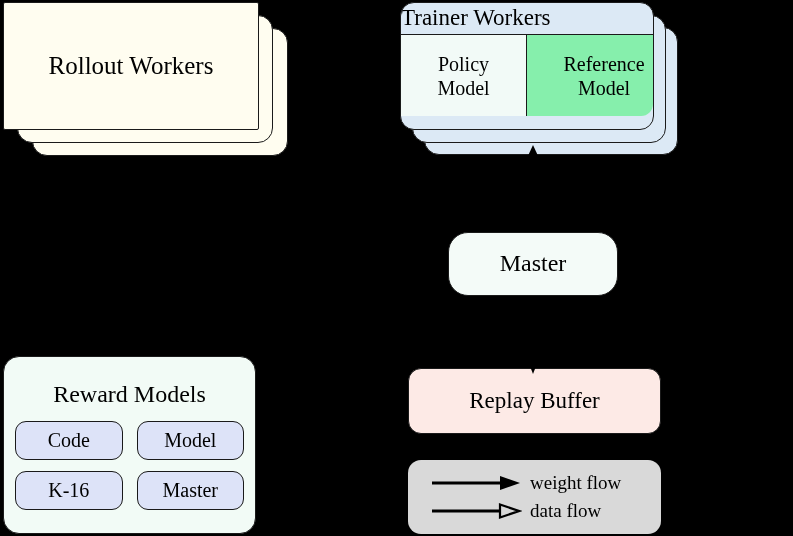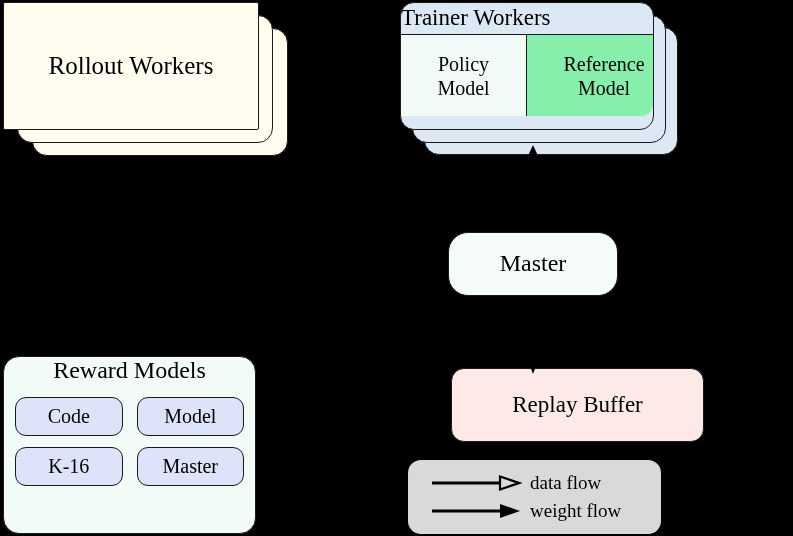--- a/index.html
+++ b/index.html
@@ -106,21 +106,21 @@
   
   #reward-models {
     left: 3px; top: 356px; width: 253px; height: 178px;
     background: #f2fbf6;
     border-radius: 16px;
     display: block;
   }
   #reward-title {
     text-align: center;
     font-size: 24px;
-    padding-top: 0;
+    padding-top: 24px;
   }
   #reward-grid {
     display: grid;
     grid-template-columns: 1fr 1fr;
     gap: 11px 14px;
     padding: 12px 11px 0 11px;
     box-sizing: border-box;
   }
   .reward-pill {
     height: 37px;
@@ -128,25 +128,24 @@
     border: 1.6px solid #1a1a1a;
     border-radius: 11px;
     display: flex;
     align-items: center;
     justify-content: center;
     font-size: 20px;
   }
 
   
   #replay-buffer {
-    left: 408px; top: 368px; width: 253px; height: 74px;
+    left: 408px; top: 368px; width: 253px; height: 66px;
     background: #fdeae6;
     font-size: 23px;
     border-radius: 13px;
-    margin-left: 43px;
   }
 
   
   #legend {
     position: absolute;
     left: 408px; top: 460px; width: 253px; height: 74px;
     background: #d9d9d9;
     border-radius: 13px;
     box-sizing: border-box;
     padding: 9px 0 0 22px;
@@ -224,31 +223,31 @@
     </div>
   </div>
 
   <div class="node" id="replay-buffer">
     <span>Replay Buffer</span>
   </div>
 
   <div id="legend">
     <div class="legend-row">
       <svg class="legend-arrow" viewBox="0 0 92 20">
+        <line x1="2" y1="10" x2="72" y2="10" stroke="#000" stroke-width="3"></line>
+        <polygon points="70,3 90,10 70,17" fill="#000"></polygon>
+      </svg>
+      <span class="legend-label">weight flow</span>
+    </div>
+    <div class="legend-row">
+      <svg class="legend-arrow" viewBox="0 0 92 20">
         <line x1="2" y1="10" x2="70" y2="10" stroke="#000" stroke-width="3"></line>
         <polygon points="70,3.5 89,10 70,16.5" fill="#d9d9d9" stroke="#000" stroke-width="2.2"></polygon>
       </svg>
       <span class="legend-label">data flow</span>
-    </div>
-    <div class="legend-row">
-      <svg class="legend-arrow" viewBox="0 0 92 20">
-        <line x1="2" y1="10" x2="72" y2="10" stroke="#000" stroke-width="3"></line>
-        <polygon points="70,3 90,10 70,17" fill="#000"></polygon>
-      </svg>
-      <span class="legend-label">weight flow</span>
     </div>
   </div>
 
   <svg id="connectors">
 
     <g>
       <line x1="533" y1="232" x2="533" y2="150" stroke="#000000" stroke-width="2"></line>
       <polygon points="533,145 527,158 539,158" fill="#000000"></polygon>
     </g>
 

